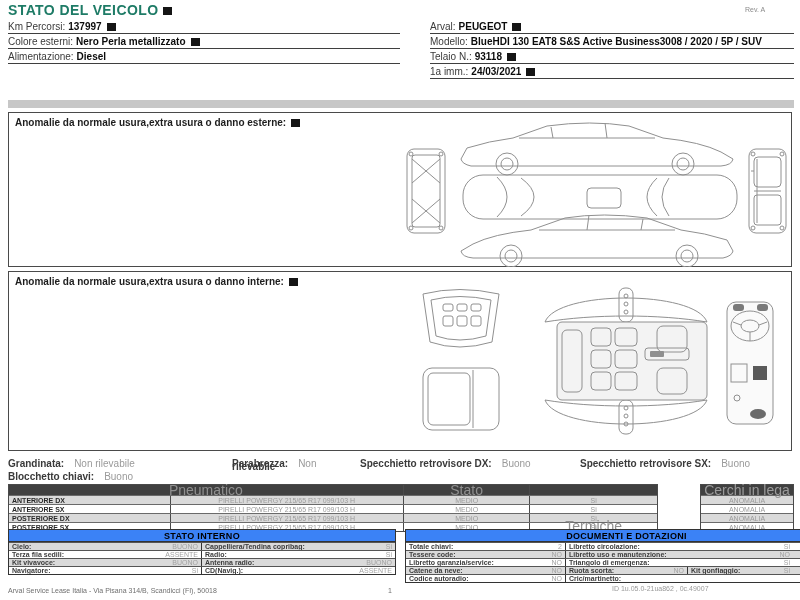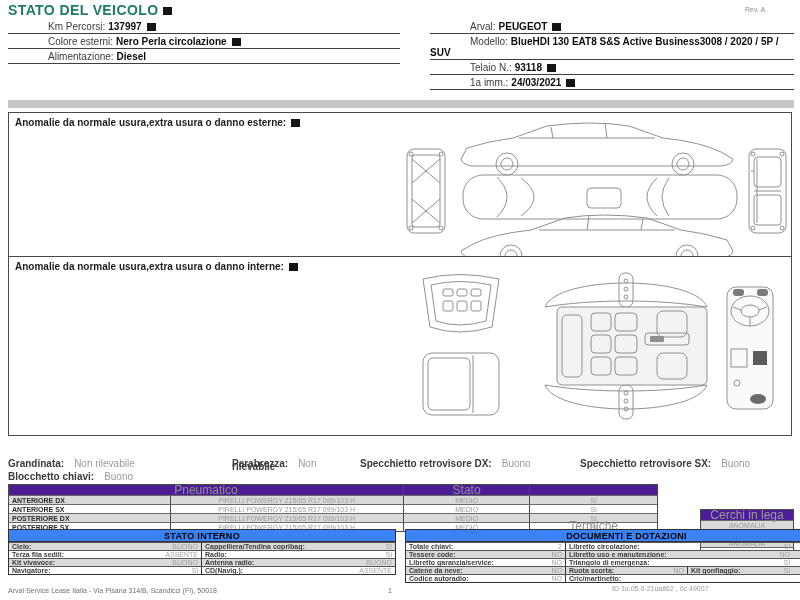--- a/index.html
+++ b/index.html
@@ -6,48 +6,48 @@
   .page{position:relative;width:800px;height:600px;background:#ffffff;overflow:hidden;
         font-family:"Liberation Sans","DejaVu Sans",sans-serif;color:#222;}
   
   .title{position:absolute;left:8px;top:2px;font-size:14px;font-weight:bold;color:#1e7b66;letter-spacing:.4px;}
   .rev{position:absolute;left:745px;top:6px;font-size:7px;color:#8a8a8a;}
   .redact{display:inline-block;width:9px;height:8px;background:#151515;margin-left:5px;vertical-align:middle;}
   
   .info-left{position:absolute;left:8px;top:19px;width:392px;}
   .info-right{position:absolute;left:430px;top:19px;width:364px;}
   .fieldrow{border-bottom:1px solid #3f3f3f;font-size:10px;line-height:11px;padding:2px 0 1px;color:#333;}
-  .flabel{color:#3a3a3a;margin-left:40px;}
+  .flabel{color:#3a3a3a;}
   .fvalue{font-weight:bold;color:#0c0c0c;margin-left:3px;}
   
   .sep{position:absolute;left:8px;top:100px;width:786px;height:8px;background:#c7c7c7;}
   
   .anombox{position:absolute;left:8px;width:784px;border:1px solid #4a4a4a;background:#fff;}
   .box1{top:112px;height:155px;}
-  .box2{top:256px;height:180px;text-decoration:underline;}
+  .box2{top:271px;height:180px;text-decoration:underline;}
   .box-title{position:absolute;left:6px;top:4px;font-size:10px;font-weight:bold;color:#1d1d1d;}
   .box1 svg{position:absolute;left:392px;top:2px;}
   .box2 svg{position:absolute;left:400px;top:8px;}
   svg{stroke:#909090;fill:none;stroke-width:1;}
   
   .cond{position:absolute;left:8px;top:458px;width:786px;height:25px;font-size:10px;line-height:11px;}
   .cond .lbl{font-weight:bold;color:#3a3a3a;}
   .cond .val{color:#9a9a9a;margin-left:10px;}
   .c-grand{position:absolute;left:0;top:0;}
   .c-parab{position:absolute;left:224px;top:0;}
   .c-overlap{position:absolute;left:0;top:3px;font-weight:bold;color:#3a3a3a;}
   .c-dx{position:absolute;left:352px;top:0;}
   .c-sx{position:absolute;left:572px;top:0;}
   .c-block{position:absolute;left:0;top:13px;}
   
   *{box-sizing:border-box;}
   .tyres-main{position:absolute;left:8px;top:484px;width:650px;border:1px solid #4a4a4a;font-size:7px;}
-  .tyres-cerchi{position:absolute;left:700px;top:484px;width:94px;border:1px solid #4a4a4a;font-size:7px;margin-top:25px;}
+  .tyres-cerchi{position:absolute;left:700px;top:484px;width:94px;border:1px solid #4a4a4a;font-size:7px;}
   .trow{display:flex;height:9px;line-height:9px;border-top:1px solid #6a6a6a;}
-  .thead{display:flex;height:10px;line-height:10px;background:#4c1d95;color:#8f8f8f;font-size:12px;border-top:none;}
+  .thead{display:flex;height:10px;line-height:10px;background:#404040;color:#8f8f8f;font-size:14px;border-top:none;}
   .thead>div{text-align:center;}
   .h-pneu{width:396px;border-right:1px solid #4a4a4a;}
   .h-stato{width:127px;border-right:1px solid #4a4a4a;}
   .h-term{width:127px;margin-top:36px;}
   .c-pos{width:162px;border-right:1px solid #4a4a4a;font-weight:bold;color:#2a2a2a;padding-left:3px;}
   .c-desc{width:234px;border-right:1px solid #4a4a4a;color:#9b9b9b;text-align:center;}
   .c-stato{width:127px;border-right:1px solid #4a4a4a;color:#9b9b9b;text-align:center;}
   .c-term{width:127px;color:#9b9b9b;text-align:center;}
   .c-full{width:100%;color:#9b9b9b;text-align:center;}
   .alt{background:#dadada;}
@@ -82,21 +82,21 @@
 <div class="page">
 
   <div class="title"><span>STATO DEL VEICOLO</span><span class="redact"></span></div>
   <div class="rev">Rev. A</div>
 
   <div class="info-left">
     <div class="fieldrow">
       <span class="flabel">Km Percorsi:</span><span class="fvalue">137997</span><span class="redact"></span>
     </div>
     <div class="fieldrow">
-      <span class="flabel">Colore esterni:</span><span class="fvalue">Nero Perla circolazione</span><span class="redact"></span>
+      <span class="flabel">Colore esterni:</span><span class="fvalue">Nero Perla metallizzato</span><span class="redact"></span>
     </div>
     <div class="fieldrow">
       <span class="flabel">Alimentazione:</span><span class="fvalue">Diesel</span>
     </div>
   </div>
 
   <div class="info-right">
     <div class="fieldrow">
       <span class="flabel">Arval:</span><span class="fvalue">PEUGEOT</span><span class="redact"></span>
     </div>

